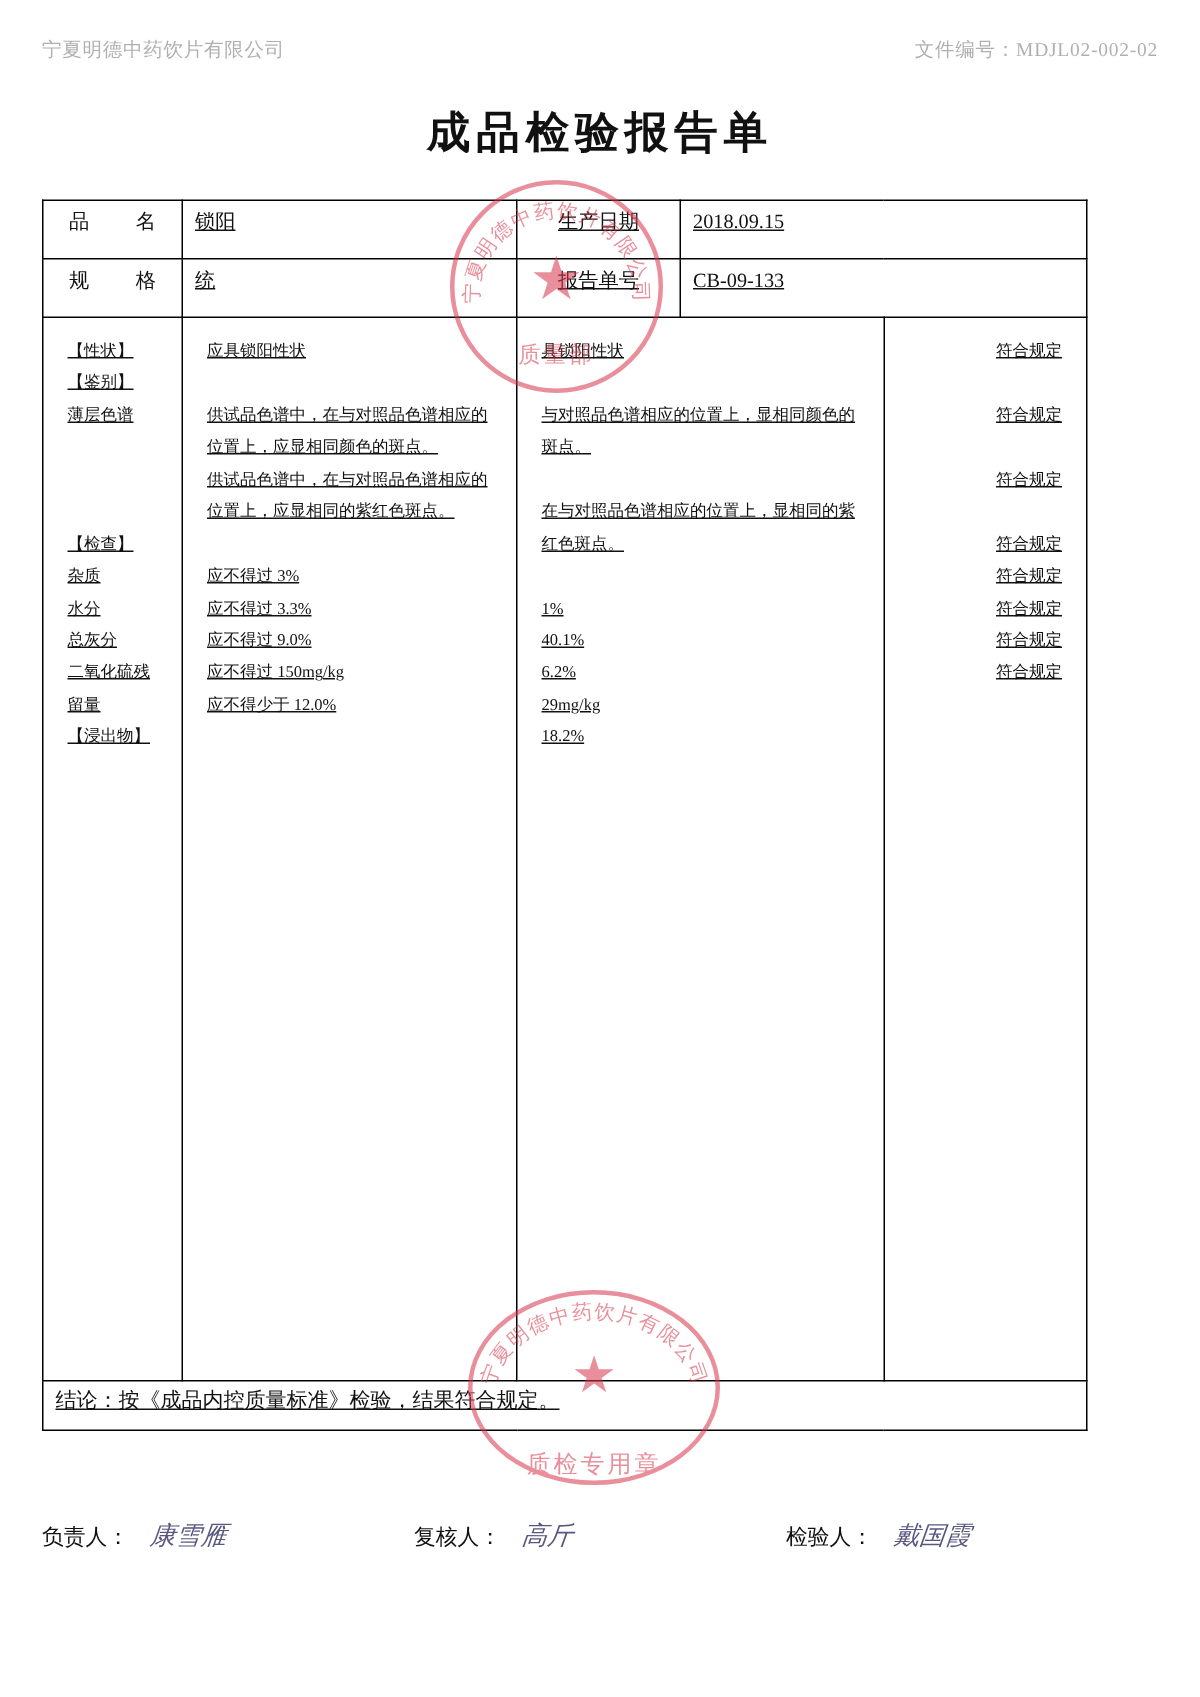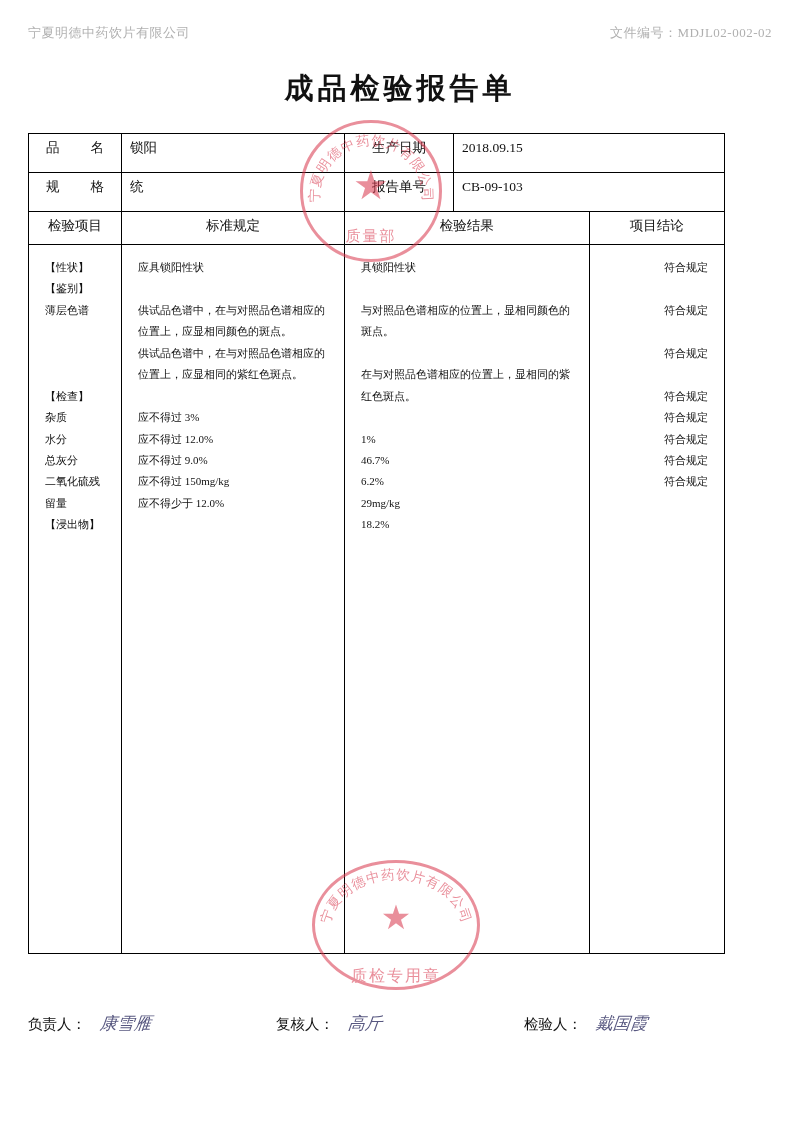--- a/index.html
+++ b/index.html
@@ -60,20 +60,21 @@
 
   
   table.main {
     position: absolute;
     top: 133px;
     left: 28px;
     width: 628px;
     border-collapse: collapse;
     table-layout: fixed;
     font-size: 13.5px;
+    text-decoration: underline;
   }
   table.main td {
     border: 1px solid #000;
     padding: 4px 8px;
     vertical-align: top;
     line-height: 1.45;
   }
   .lbl {
     width: 76px;
     text-align: center;
@@ -227,29 +228,23 @@
       <tr>
         <td class="lbl mid"><span class="lbl-spread">品　名</span></td>
         <td class="val-1 mid">锁阳</td>
         <td class="lbl2 mid">生产日期</td>
         <td class="val-2 mid" colspan="2">2018.09.15</td>
       </tr>
       <tr>
         <td class="lbl mid"><span class="lbl-spread">规　格</span></td>
         <td class="val-1 mid">统</td>
         <td class="lbl2 mid">报告单号</td>
-        <td class="val-2 mid" colspan="2">CB-09-103</td>
+        <td class="val-2 mid" colspan="2">CB-09-133</td>
       </tr>
 
-      <tr>
-        <td class="rh col-item">检验项目</td>
-        <td class="rh col-std">标准规定</td>
-        <td class="rh col-res" colspan="2">检验结果</td>
-        <td class="rh col-concl">项目结论</td>
-      </tr>
 
       <tr class="body-row">
         <td class="col-item">
           <div class="cell-pad">
             <p class="blk">【性状】</p>
             <p class="blk">【鉴别】</p>
             <p class="blk">薄层色谱</p>
             <p class="blk" style="margin-top:5.85em">【检查】</p>
             <p class="blk">杂质</p>
             <p class="blk">水分</p>
@@ -257,52 +252,55 @@
             <p class="blk">二氧化硫残留量</p>
             <p class="blk">【浸出物】</p>
           </div>
         </td>
         <td class="col-std">
           <div class="cell-pad">
             <p class="blk">应具锁阳性状</p>
             <p class="blk" style="margin-top:1.95em">供试品色谱中，在与对照品色谱相应的位置上，应显相同颜色的斑点。</p>
             <p class="blk">供试品色谱中，在与对照品色谱相应的位置上，应显相同的紫红色斑点。</p>
             <p class="blk" style="margin-top:1.95em">应不得过 3%</p>
-            <p class="blk">应不得过 12.0%</p>
+            <p class="blk">应不得过 3.3%</p>
             <p class="blk">应不得过 9.0%</p>
             <p class="blk">应不得过 150mg/kg</p>
             <p class="blk">应不得少于 12.0%</p>
           </div>
         </td>
         <td class="col-res" colspan="2">
           <div class="cell-pad">
             <p class="blk">具锁阳性状</p>
             <p class="blk" style="margin-top:1.95em">与对照品色谱相应的位置上，显相同颜色的斑点。</p>
             <p class="blk" style="margin-top:1.95em">在与对照品色谱相应的位置上，显相同的紫红色斑点。</p>
             <p class="blk" style="margin-top:1.95em">1%</p>
-            <p class="blk">46.7%</p>
+            <p class="blk">40.1%</p>
             <p class="blk">6.2%</p>
             <p class="blk">29mg/kg</p>
             <p class="blk">18.2%</p>
           </div>
         </td>
         <td class="col-concl">
           <div class="cell-pad center">
             <p class="blk">符合规定</p>
             <p class="blk" style="margin-top:1.95em">符合规定</p>
             <p class="blk" style="margin-top:1.95em">符合规定</p>
             <p class="blk" style="margin-top:1.95em">符合规定</p>
             <p class="blk">符合规定</p>
             <p class="blk">符合规定</p>
             <p class="blk">符合规定</p>
             <p class="blk">符合规定</p>
           </div>
         </td>
       </tr>
 
+      <tr class="concl-row">
+        <td colspan="5">结论：按《成品内控质量标准》检验，结果符合规定。</td>
+      </tr>
     </tbody>
   </table>
 
   <div class="sign-row">
     <div class="sign-block">
       <span class="sign-label">负责人：</span>
       <span class="sign-name">康雪雁</span>
     </div>
     <div class="sign-block">
       <span class="sign-label">复核人：</span>

